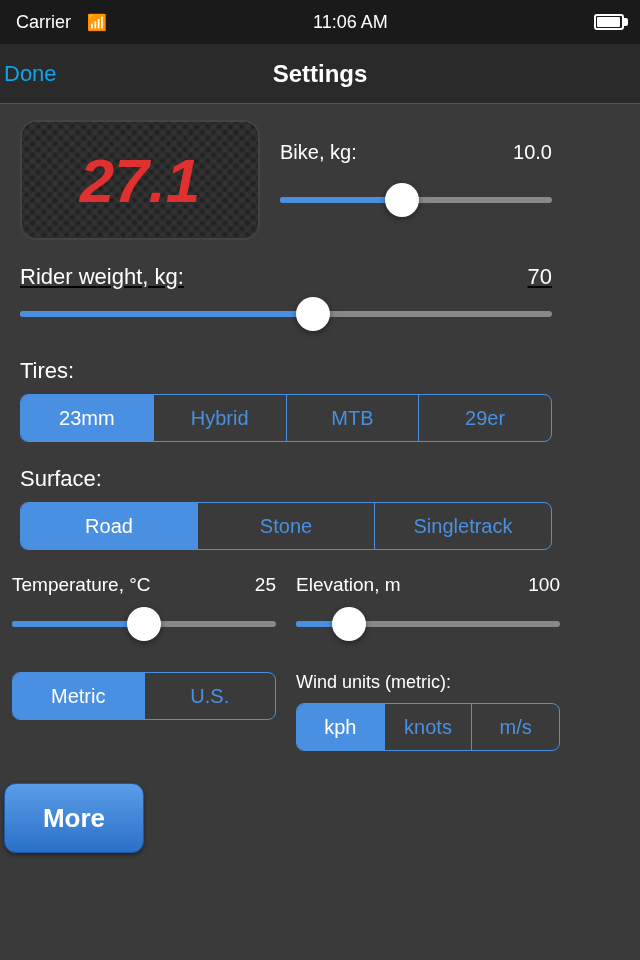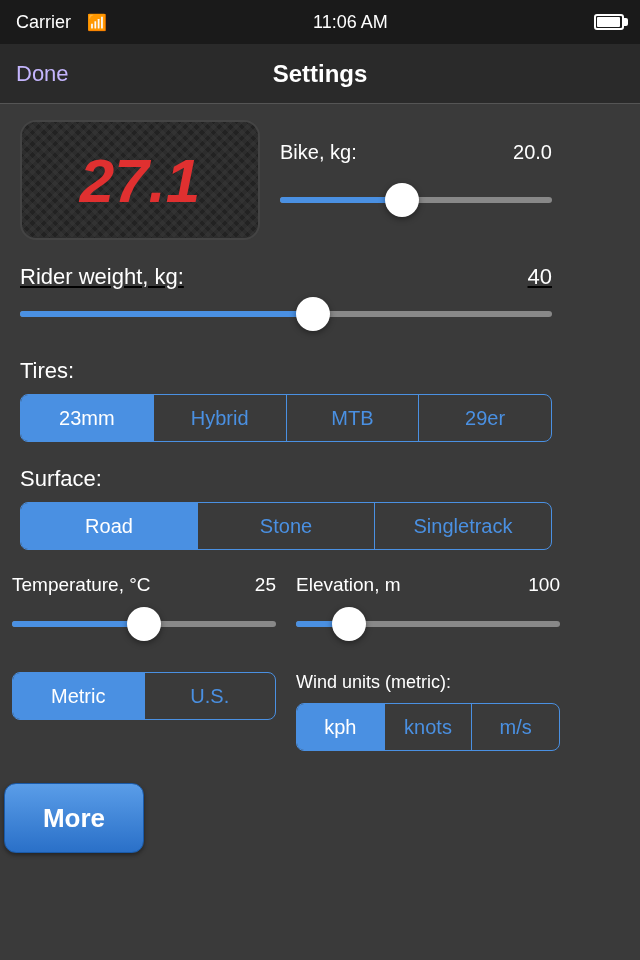--- a/index.html
+++ b/index.html
@@ -57,22 +57,22 @@
       height: 60px;
       background: #2a2a2a;
       display: flex;
       align-items: center;
       justify-content: center;
       position: relative;
       border-bottom: 1px solid #555;
     }
     .nav-done {
       position: absolute;
-      left: 16px;
-      color: #c4b5fd;
+      left: 4px;
+      color: #0ea5e9;
       font-size: 22px;
       font-weight: 400;
       cursor: pointer;
     }
     .nav-title {
       color: white;
       font-size: 24px;
       font-weight: 600;
     }
 
@@ -255,35 +255,35 @@
 
 <div class="content">
 
   <div class="bike-row">
     <div class="bike-display">
       <span class="bike-value">27.1</span>
     </div>
     <div class="bike-slider-area">
       <div class="slider-label-row">
         <span>Bike, kg:</span>
-        <span>20.0</span>
+        <span>10.0</span>
       </div>
       <div class="slider-container">
         <div class="slider-track">
           <div class="slider-fill" style="width:45%"></div>
           <div class="slider-thumb" style="left:calc(45% - 17px)"></div>
         </div>
       </div>
     </div>
   </div>
 
   <div class="rider-section">
     <div class="rider-label-row">
       <span>Rider weight, kg:</span>
-      <span>40</span>
+      <span>70</span>
     </div>
     <div class="slider-container">
       <div class="slider-track">
         <div class="slider-fill" style="width:55%"></div>
         <div class="slider-thumb" style="left:calc(55% - 17px)"></div>
       </div>
     </div>
   </div>
 
   <div class="section">

